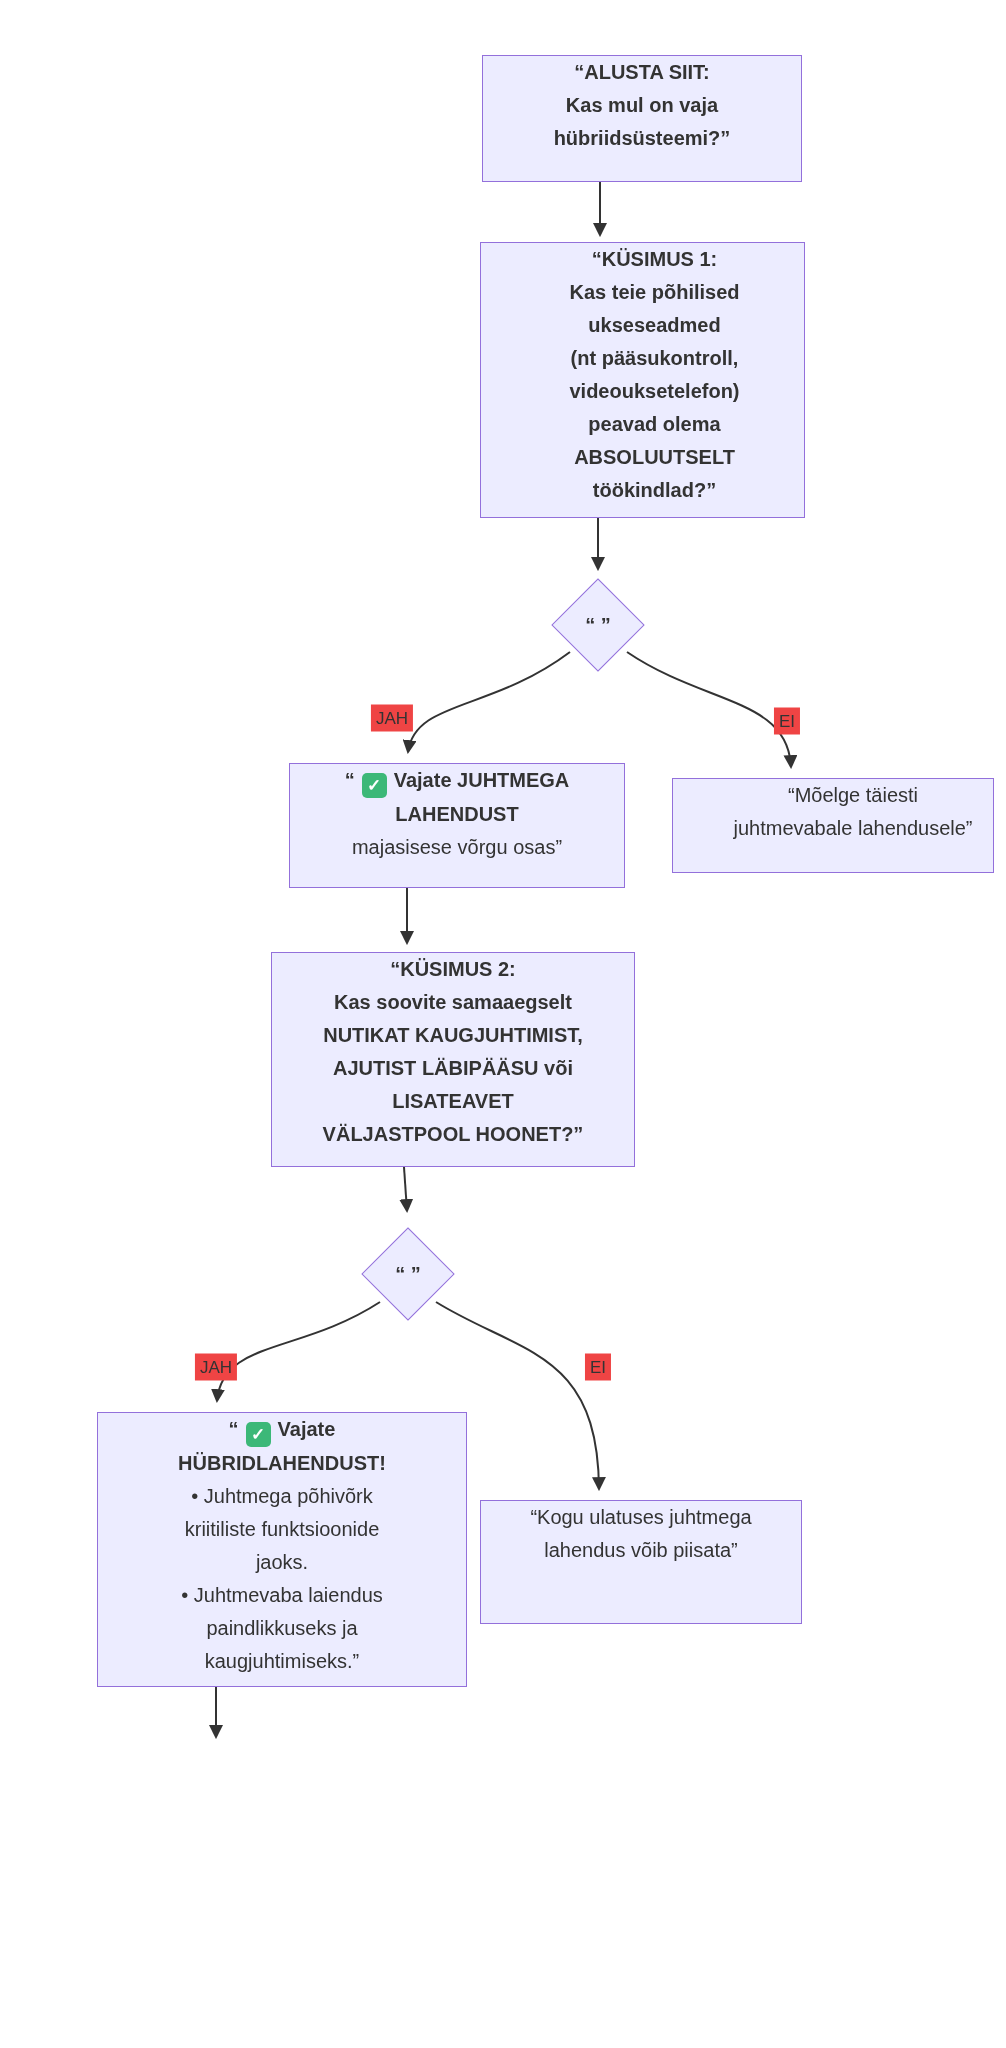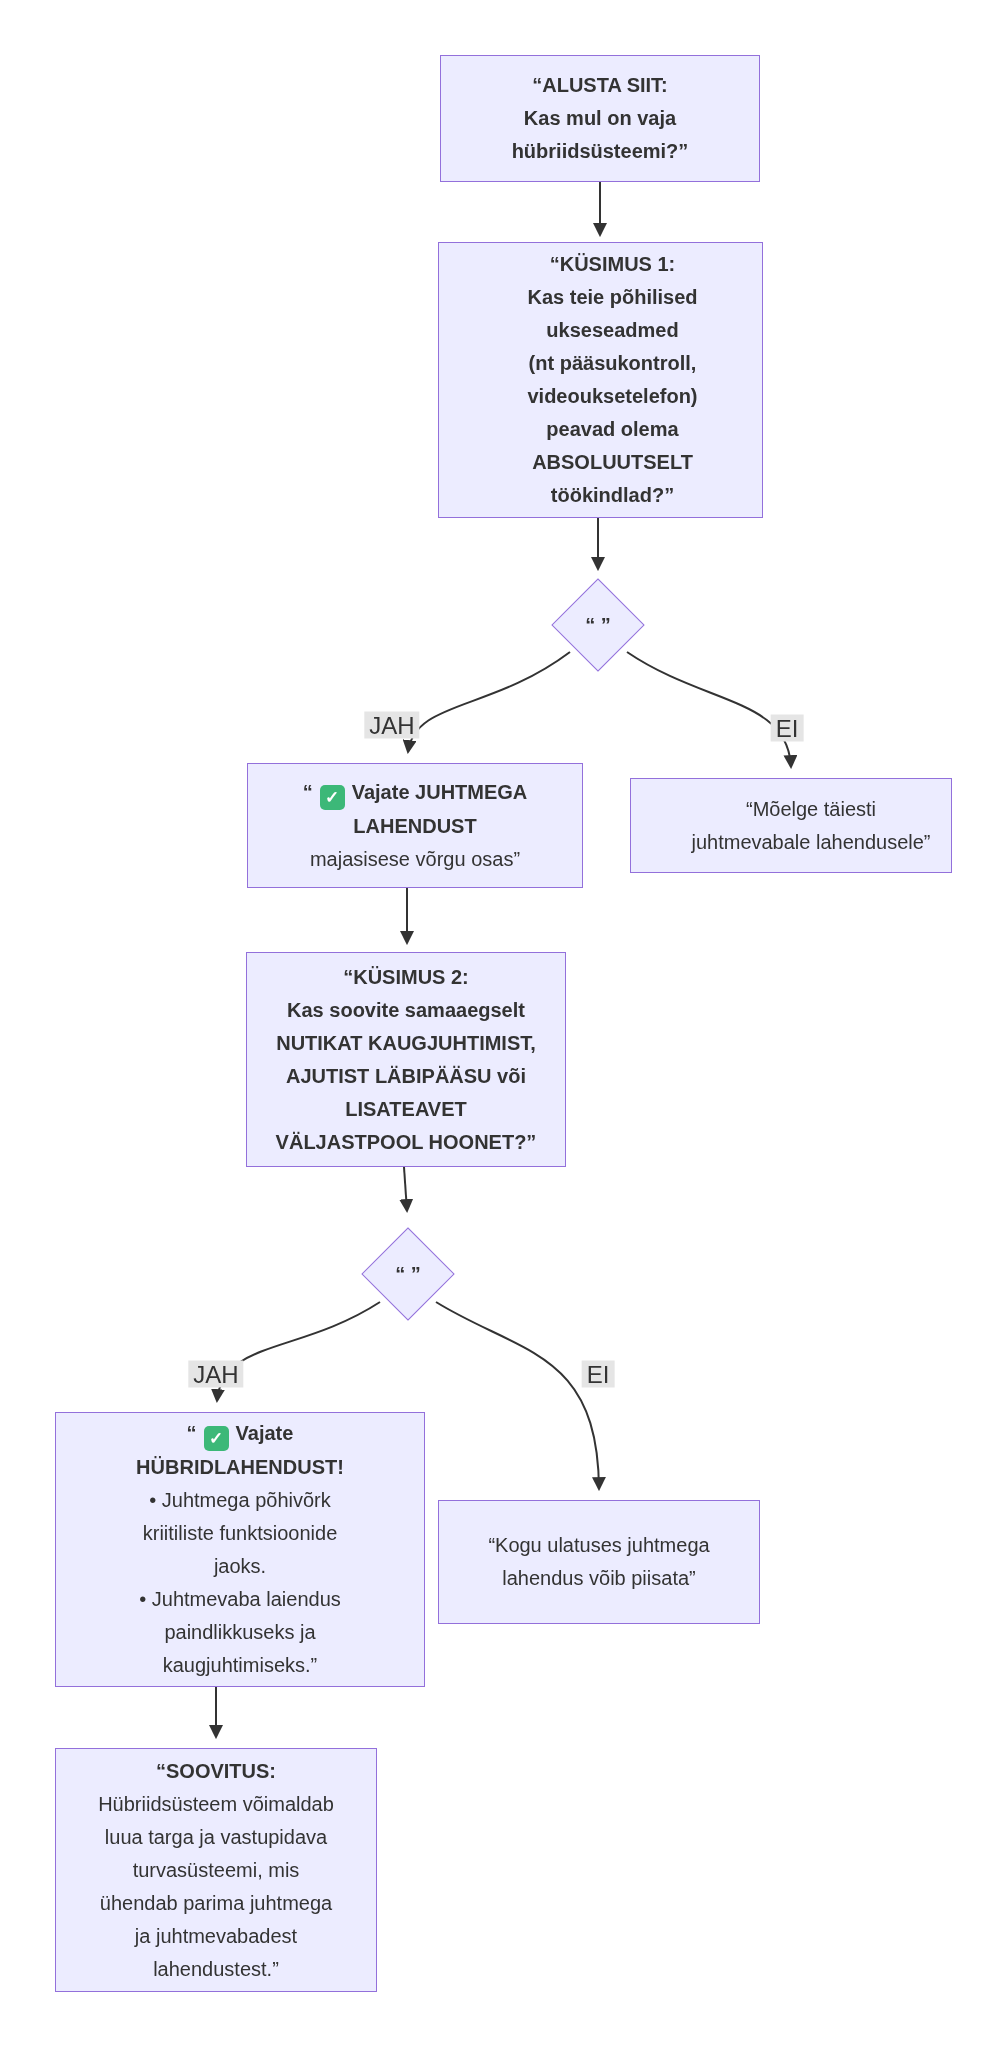--- a/index.html
+++ b/index.html
@@ -4,38 +4,38 @@
 <style>
   html,body { margin:0; padding:0; background:#ffffff; }
   .canvas {
     position:relative; width:1006px; height:2048px; background:#ffffff;
     font-family:"Liberation Sans", sans-serif; color:#333333; overflow:hidden;
   }
   .edges { position:absolute; left:0; top:0; width:1006px; height:2048px; }
   .node {
     position:absolute; box-sizing:border-box;
     background:#ECECFF; border:1.5px solid #9370DB;
-    display:flex; flex-direction:column; justify-content:center; align-items:center;
-    text-align:center; font-size:20px; line-height:33px;
+    display:flex; flex-direction:column; align-items:center;
+    text-align:center; font-size:20px; line-height:33px;margin-left:42px;
   }
   .line { white-space:nowrap; }
   .b { font-weight:bold; }
   .diamond {
     position:absolute; width:66px; height:66px; box-sizing:border-box;
     background:#ECECFF; border:1.5px solid #9370DB;
     transform:rotate(45deg);
   }
   .dlabel {
     position:absolute; transform:translate(-50%,-50%);
     font-size:20px; font-weight:bold; white-space:nowrap;
   }
   .elabel {
     position:absolute; transform:translate(-50%,-50%);
-    background:#e5e5e5; color:#333333; padding:0 5px;
-    font-size:24px; line-height:27px; white-space:nowrap;margin-top:7px;
+    background:#ef4444; color:#333333; padding:0 5px;
+    font-size:17px; line-height:27px; white-space:nowrap;
   }
   .check {
     display:inline-block; width:25px; height:25px; margin:0 7px;
     background:#3cb878; border-radius:5px;
     color:#ffffff; font-size:17px; line-height:25px; font-weight:bold;
     text-align:center; vertical-align:-4px;
   }
 </style>
 </head>
 <body>
@@ -88,21 +88,21 @@
     <div class="line b"><span>“</span><span class="check">✓</span><span>Vajate JUHTMEGA</span></div>
     <div class="line b">LAHENDUST</div>
     <div class="line">majasisese võrgu osas”</div>
   </div>
 
   <div class="node" style="left:630px; top:778px; width:322px; height:95px;padding-left:40px;">
     <div class="line">“Mõelge täiesti</div>
     <div class="line">juhtmevabale lahendusele”</div>
   </div>
 
-  <div class="node" style="left:246px; top:952px; width:320px; height:215px;">
+  <div class="node" style="left:229px; top:952px; width:364px; height:215px;">
     <div class="line b">“KÜSIMUS 2:</div>
     <div class="line b">Kas soovite samaaegselt</div>
     <div class="line b">NUTIKAT KAUGJUHTIMIST,</div>
     <div class="line b">AJUTIST LÄBIPÄÄSU või</div>
     <div class="line b">LISATEAVET</div>
     <div class="line b">VÄLJASTPOOL HOONET?”</div>
   </div>
 
   <div class="diamond" style="left:375px; top:1241px;"></div>
   <div class="dlabel" style="left:408px; top:1274px;">“ ”</div>
@@ -119,23 +119,14 @@
     <div class="line">• Juhtmevaba laiendus</div>
     <div class="line">paindlikkuseks ja</div>
     <div class="line">kaugjuhtimiseks.”</div>
   </div>
 
   <div class="node" style="left:438px; top:1500px; width:322px; height:124px;">
     <div class="line">“Kogu ulatuses juhtmega</div>
     <div class="line">lahendus võib piisata”</div>
   </div>
 
-  <div class="node" style="left:55px; top:1748px; width:322px; height:244px;">
-    <div class="line b">“SOOVITUS:</div>
-    <div class="line">Hübriidsüsteem võimaldab</div>
-    <div class="line">luua targa ja vastupidava</div>
-    <div class="line">turvasüsteemi, mis</div>
-    <div class="line">ühendab parima juhtmega</div>
-    <div class="line">ja juhtmevabadest</div>
-    <div class="line">lahendustest.”</div>
-  </div>
 
 </div>
 
 </body></html>

